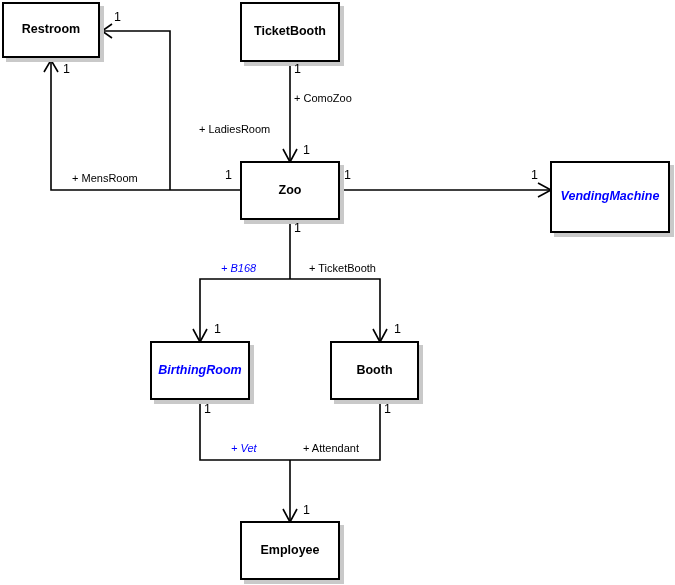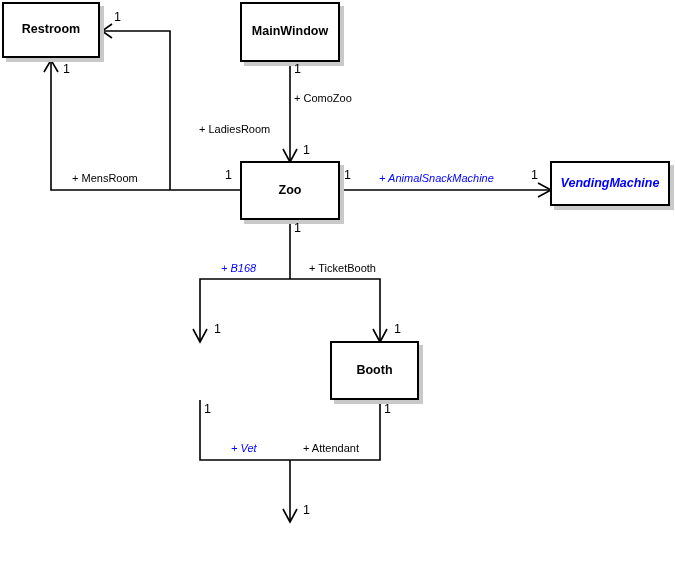--- a/index.html
+++ b/index.html
@@ -124,41 +124,46 @@
       <path d="M 283 509 L 290 522 L 297 509" fill="none" stroke="#000000" stroke-width="1.6"></path>
     </g>
 
   </svg>
 
   <div class="uml-class-box" style="left:2px;  top:2px;   width:98px;  height:56px;">
     <span class="uml-class-name">Restroom</span>
   </div>
 
   <div class="uml-class-box" style="left:240px; top:2px;   width:100px; height:60px;">
-    <span class="uml-class-name">MainWindow</span>
+    <span class="uml-class-name">TicketBooth</span>
   </div>
 
   <div class="uml-class-box" style="left:240px; top:161px; width:100px; height:59px;">
     <span class="uml-class-name">Zoo</span>
   </div>
 
-  <div class="uml-class-box" style="left:550px; top:161px; width:120px; height:45px;">
+  <div class="uml-class-box" style="left:550px; top:161px; width:120px; height:72px;">
     <span class="uml-class-name abstract-name">VendingMachine</span>
   </div>
 
+  <div class="uml-class-box" style="left:150px; top:341px; width:100px; height:59px;">
+    <span class="uml-class-name abstract-name">BirthingRoom</span>
+  </div>
 
   <div class="uml-class-box" style="left:330px; top:341px; width:89px; height:59px;">
     <span class="uml-class-name">Booth</span>
   </div>
 
+  <div class="uml-class-box" style="left:240px; top:521px; width:100px; height:59px;">
+    <span class="uml-class-name">Employee</span>
+  </div>
 
   <span class="edge-label" style="left:176px; top:123px;margin-left:23px;">+ LadiesRoom</span>
   <span class="edge-label" style="left:72px;  top:172px;">+ MensRoom</span>
   <span class="edge-label" style="left:294px; top:92px;">+ ComoZoo</span>
-  <span class="edge-label role-blue" style="left:379px; top:172px;">+ AnimalSnackMachine</span>
   <span class="edge-label role-blue" style="left:221px; top:262px;text-align:center;">+ B168</span>
   <span class="edge-label" style="left:309px; top:262px;">+ TicketBooth</span>
   <span class="edge-label role-blue" style="left:231px; top:442px;">+ Vet</span>
   <span class="edge-label" style="left:303px; top:442px;">+ Attendant</span>
 
   <span class="mult-label" style="left:114px; top:10px;">1</span>
   <span class="mult-label" style="left:63px;  top:62px;">1</span>
   <span class="mult-label" style="left:294px; top:62px;">1</span>
   <span class="mult-label" style="left:303px; top:143px;">1</span>
   <span class="mult-label" style="left:225px; top:168px;">1</span>

